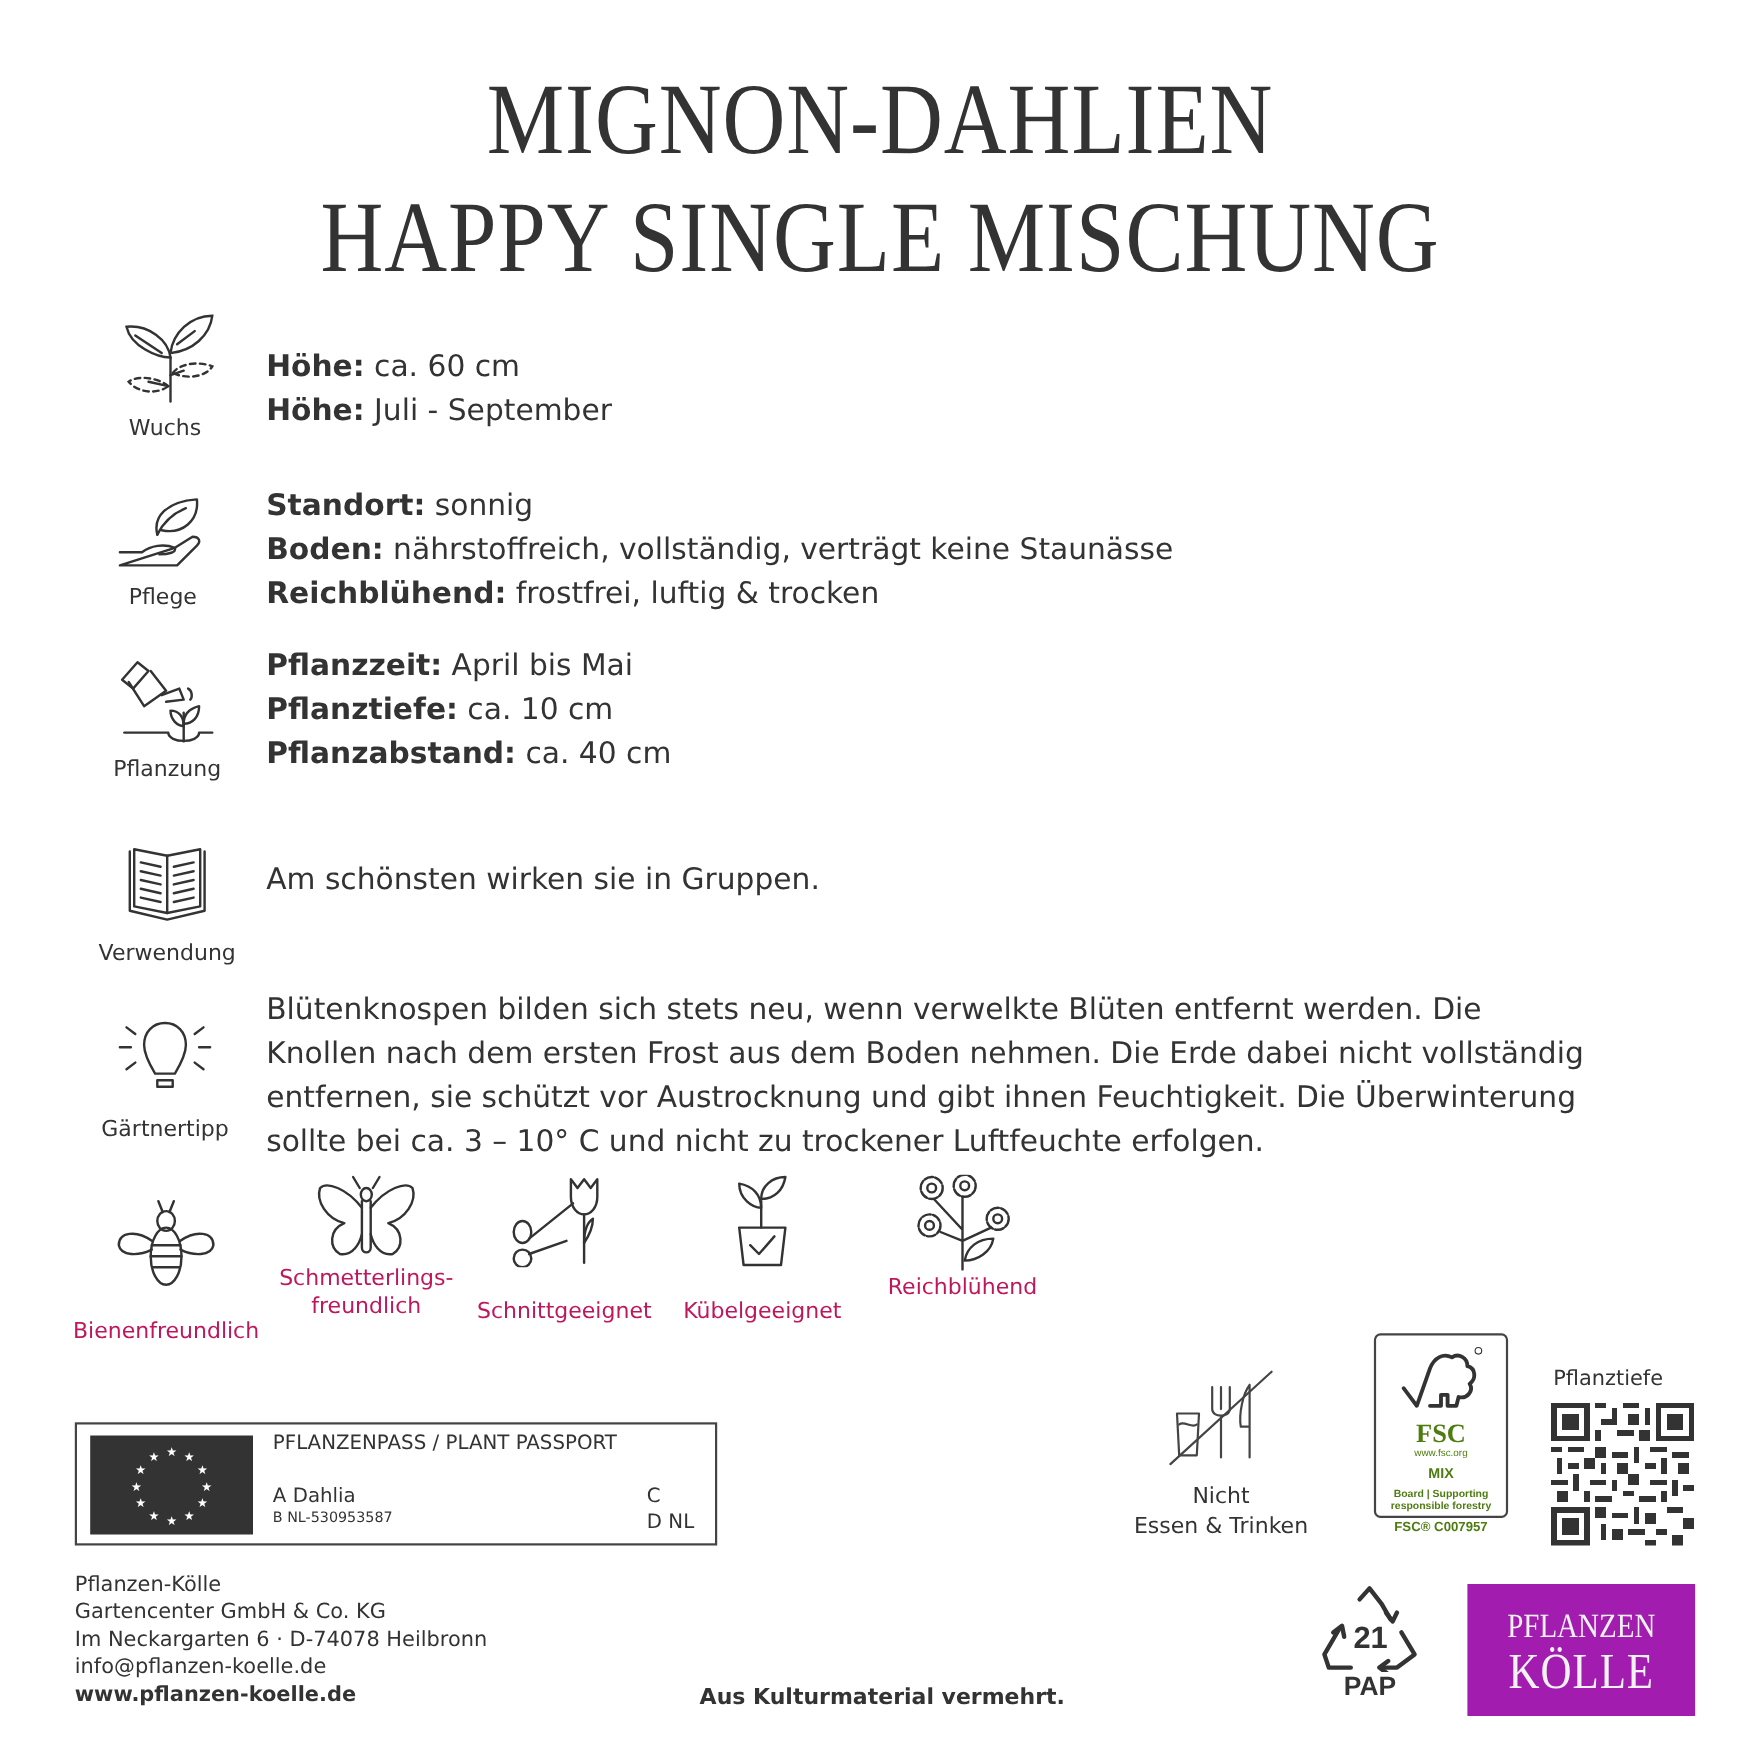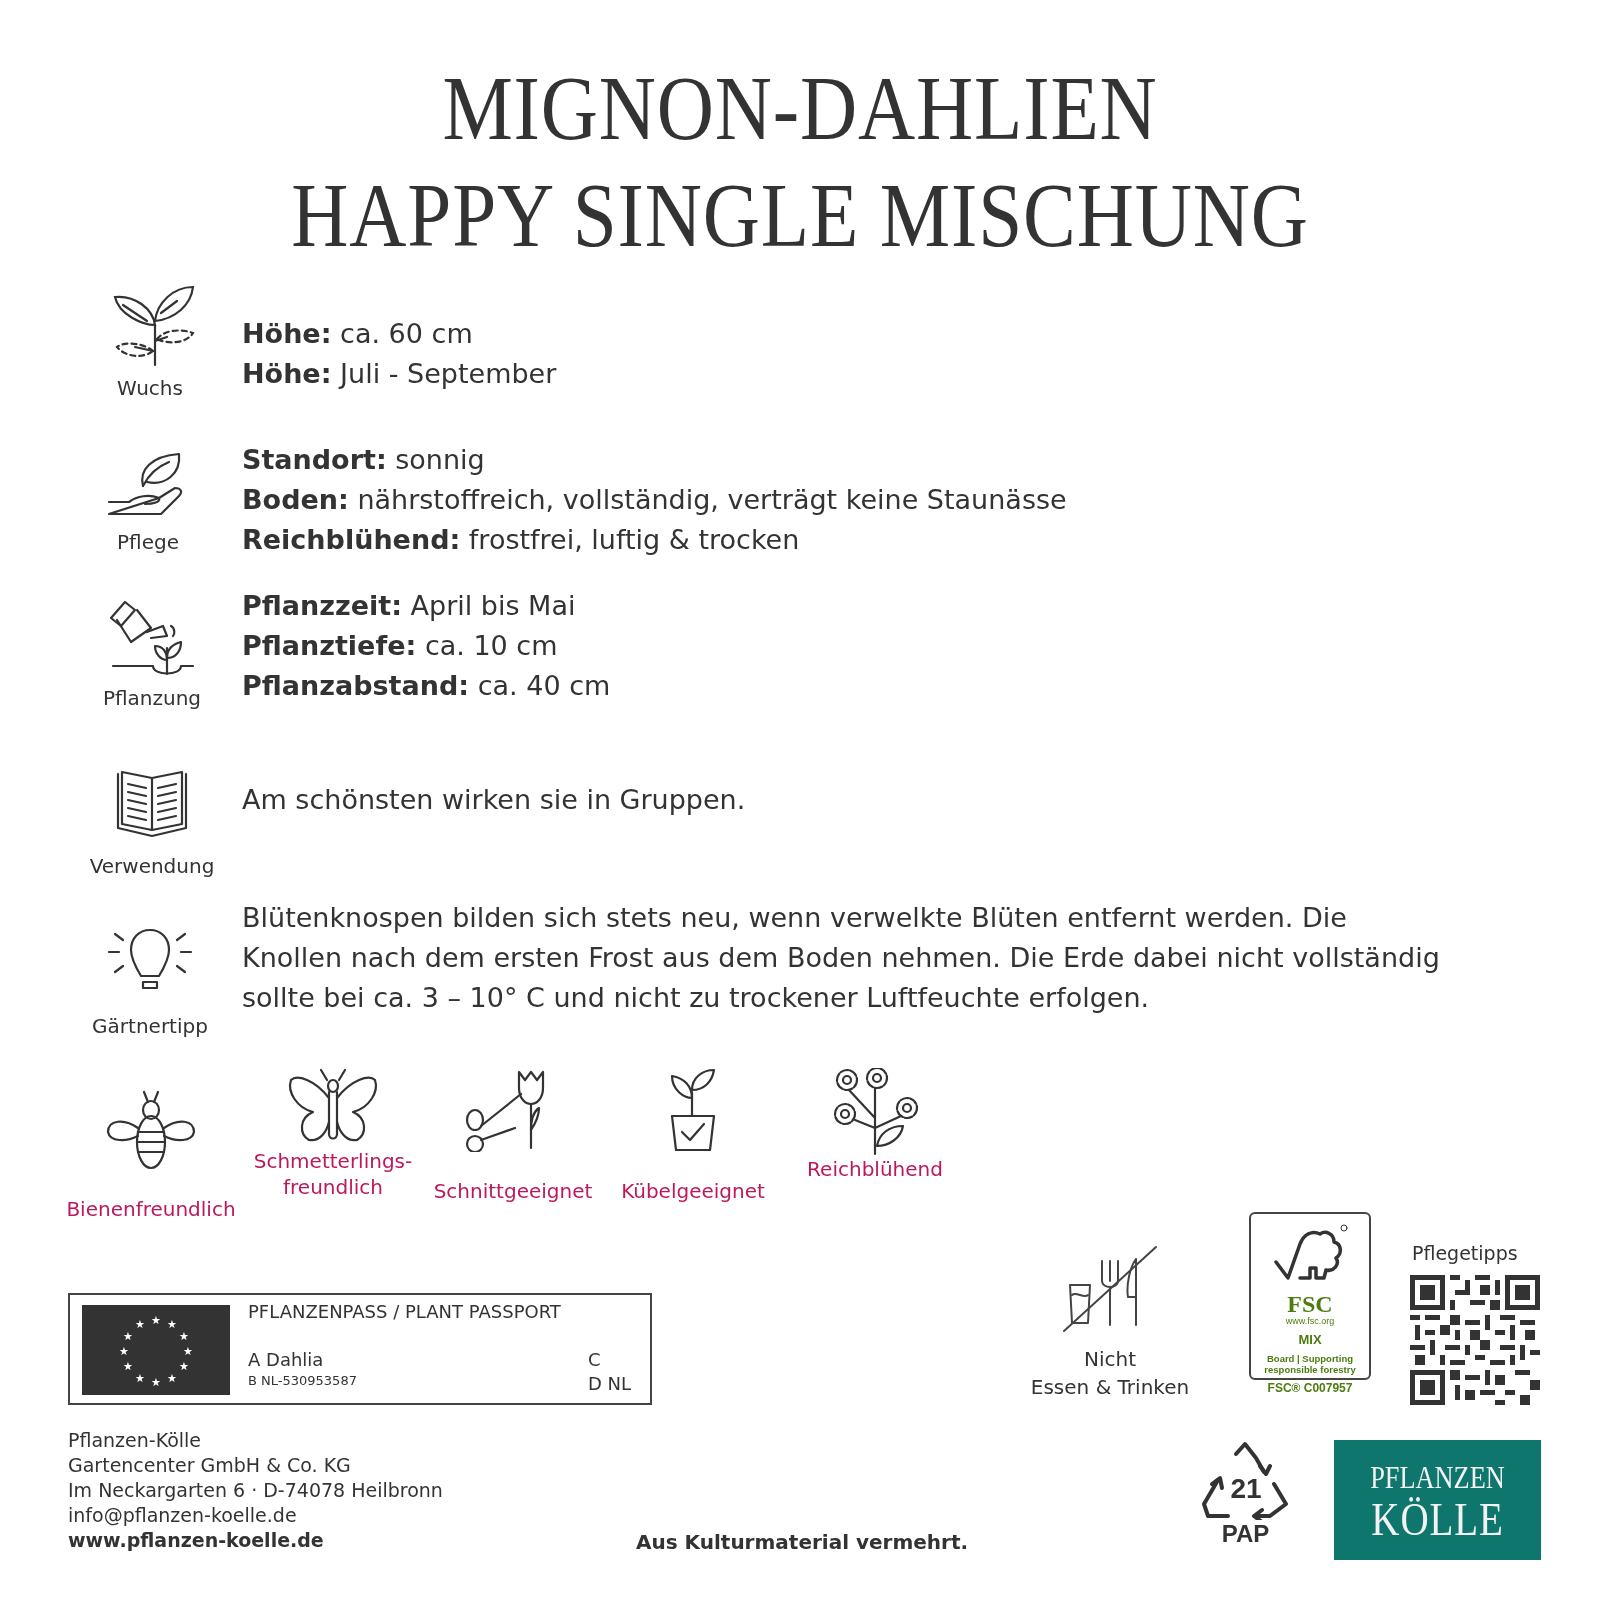--- a/index.html
+++ b/index.html
@@ -55,21 +55,21 @@
   .fsc .fsc-code { font-family: "Liberation Sans", sans-serif; font-weight: bold; font-size: 12px; margin-top: 6px; }
 
   .qr-label { position: absolute; left: 1412px; top: 1242px; font-size: 19px; color: #333; white-space: nowrap; }
   .qr { position: absolute; left: 1410px; top: 1275px; width: 130px; height: 130px; }
 
   .recycle { position: absolute; left: 1198px; top: 1440px; width: 95px; text-align: center; }
   .recycle .pap { font-family: "Liberation Sans", sans-serif; font-weight: bold; font-size: 24px; color: #333; margin-top: -4px; }
 
   .brand {
     position: absolute; left: 1334px; top: 1440px; width: 207px; height: 120px;
-    background: #0f766e; color: #f2f2f2; text-align: center; font-family: "Liberation Serif", serif;
+    background: #a21caf; color: #f2f2f2; text-align: center; font-family: "Liberation Serif", serif;
   }
   .brand .b1 { font-size: 31px; margin-top: 20px; letter-spacing: 0px; transform: scaleX(0.85); }
   .brand .b2 { font-size: 46px; line-height: 48px; letter-spacing: 1px; transform: scaleX(0.85); }
 </style>
 </head>
 <body>
 
 <div class="title l1">MIGNON-DAHLIEN</div>
 <div class="title l2">HAPPY SINGLE MISCHUNG</div>
 
@@ -144,20 +144,21 @@
   <svg width="90" height="72" viewBox="0 0 90 72" fill="none" stroke="#333" stroke-width="2.2" stroke-linecap="round" stroke-linejoin="round">
     <path d="M36 48 C30 38 26 30 26 22 C26 10 34 2 45 2 C56 2 64 10 64 22 C64 30 60 38 54 48 Z"></path>
     <path d="M38 54 H52 V60 H38 Z"></path>
     <path d="M4 24 H14 M76 24 H86 M10 6 L18 12 M80 6 L72 12 M10 44 L18 38 M80 44 L72 38"></path>
   </svg>
   <div class="icon-label" style="margin-top:14px;">Gärtnertipp</div>
 </div>
 <div class="info" style="top:898px;">
   <div class="line">Blütenknospen bilden sich stets neu, wenn verwelkte Blüten entfernt werden. Die</div>
   <div class="line">Knollen nach dem ersten Frost aus dem Boden nehmen. Die Erde dabei nicht vollständig</div>
+  <div class="line">entfernen, sie schützt vor Austrocknung und gibt ihnen Feuchtigkeit. Die Überwinterung</div>
   <div class="line">sollte bei ca. 3 – 10° C und nicht zu trockener Luftfeuchte erfolgen.</div>
 </div>
 
 <div class="feat" style="left:62px; width:178px;">
   <svg width="90" height="80" viewBox="0 0 90 80" fill="none" stroke="#333" stroke-width="2.2" stroke-linecap="round" stroke-linejoin="round" style="margin-top:22px;">
     <path d="M38 2 L42 12 M52 2 L48 12"></path>
     <ellipse cx="45" cy="20" rx="8" ry="9"></ellipse>
     <ellipse cx="45" cy="52" rx="14" ry="26"></ellipse>
     <path d="M32 42 H58 M31 52 H59 M33 62 H57"></path>
     <path d="M32 38 C18 28 2 30 2 42 C4 52 20 52 32 46"></path>
@@ -265,21 +266,21 @@
     <circle cx="74" cy="6" r="3" stroke-width="1"></circle>
   </svg>
   <div class="fsc-word">FSC</div>
   <div class="fsc-url">www.fsc.org</div>
   <div class="fsc-mix">MIX</div>
   <div class="fsc-desc">Board | Supporting</div>
   <div class="fsc-desc" style="margin-top:0;">responsible forestry</div>
   <div class="fsc-code">FSC® C007957</div>
 </div>
 
-<div class="qr-label">Pflegetipps</div>
+<div class="qr-label">Pflanztiefe</div>
 <div class="qr">
   <svg width="130" height="130" viewBox="0 0 26 26" shape-rendering="crispEdges">
     <rect x="0" y="0" width="26" height="26" fill="#fff"></rect>
     <g fill="#333">
       <rect x="0" y="0" width="7" height="7"></rect>
         <rect x="1" y="1" width="5" height="5" fill="#fff"></rect>
         <rect x="2" y="2" width="3" height="3"></rect>
       <rect x="19" y="0" width="7" height="7"></rect>
         <rect x="20" y="1" width="5" height="5" fill="#fff"></rect>
         <rect x="21" y="2" width="3" height="3"></rect>

